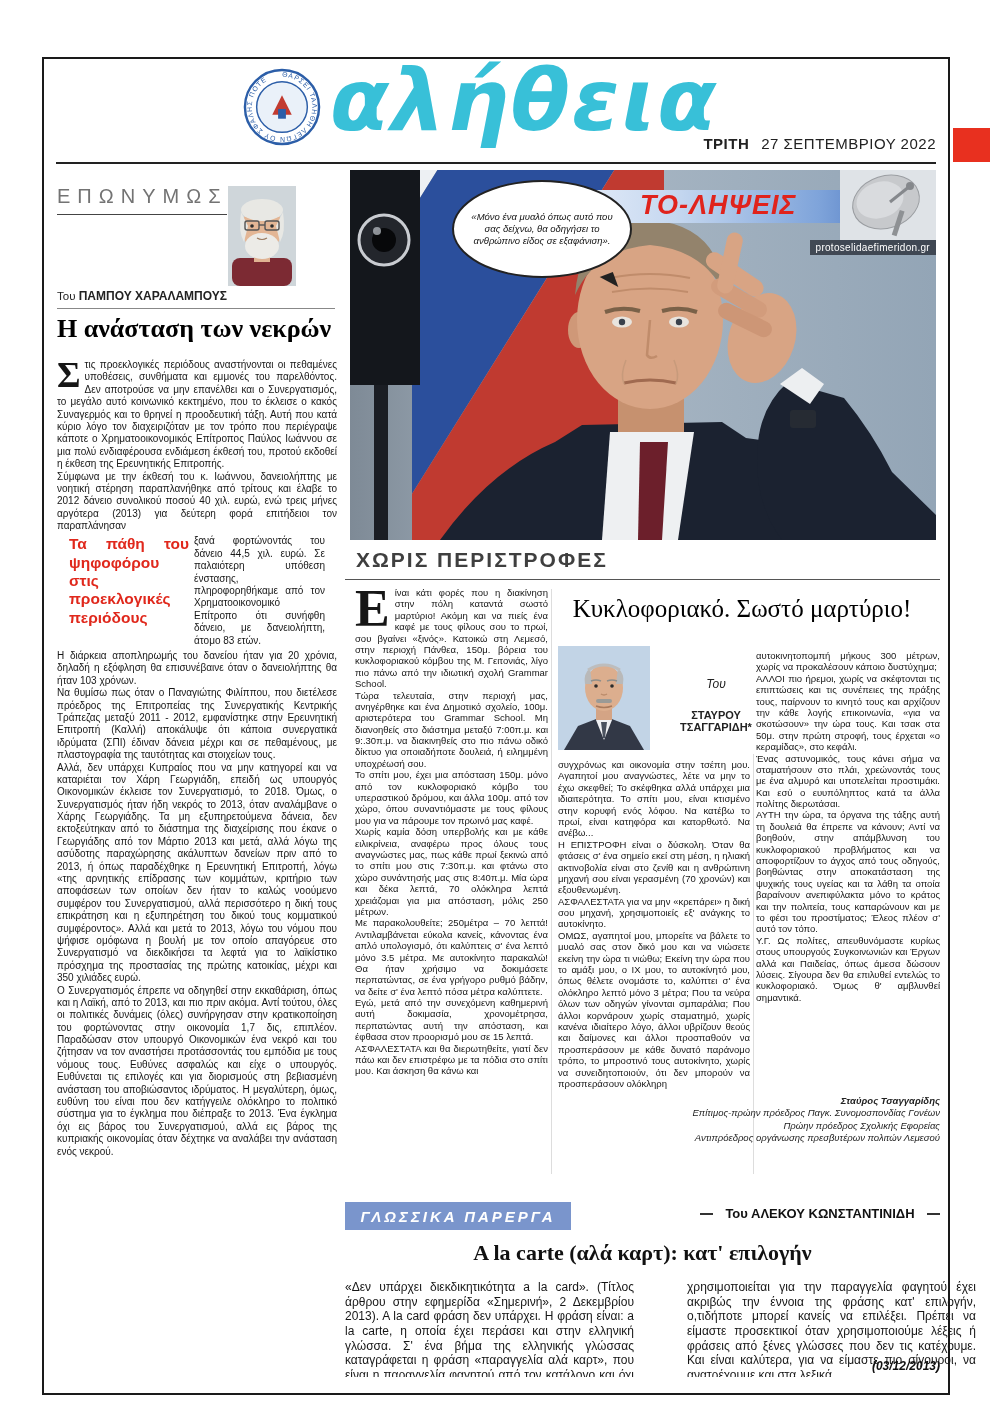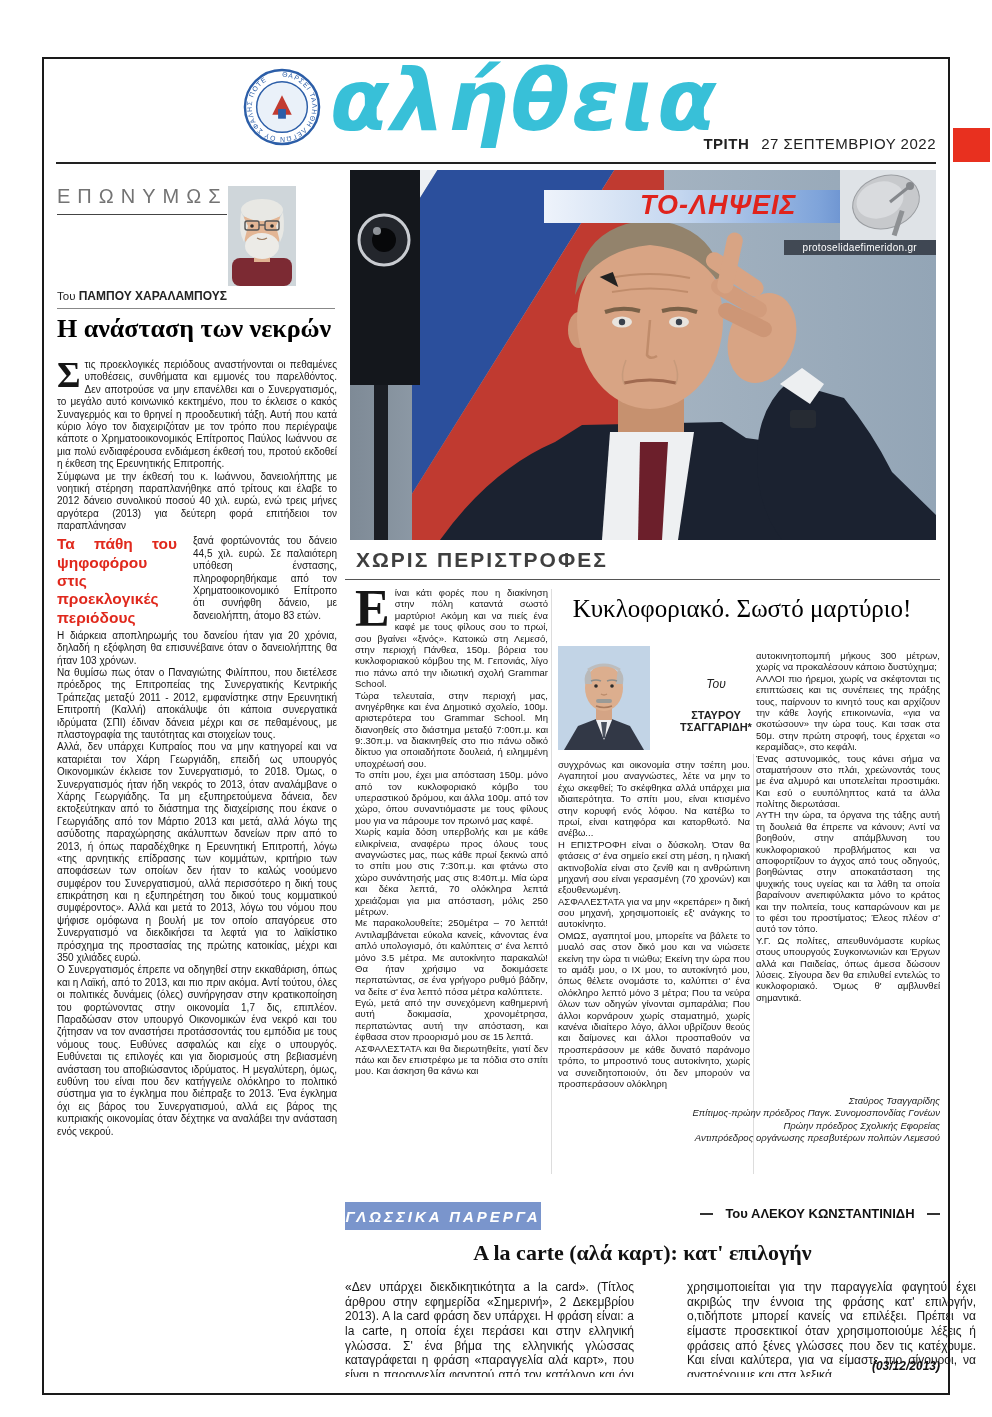--- a/index.html
+++ b/index.html
@@ -24,60 +24,60 @@
   .kicker-rule{position:absolute;left:13px;top:155px;width:170px;height:1px;background:#444;}
   .columnist-photo{position:absolute;left:184px;top:127px;width:68px;height:100px;overflow:hidden;}
   .op-byline{position:absolute;left:13px;top:230px;font-size:11.5px;color:#222;}
   .op-byline b{font-size:12px;}
   .op-rule{position:absolute;left:13px;top:249px;width:278px;height:1px;background:#888;}
   .op-title{position:absolute;left:13px;top:255px;width:282px;font-family:"Liberation Serif",serif;font-weight:bold;font-size:26px;color:#000;}
   .op-body{position:absolute;left:13px;top:300px;width:280px;height:1024px;overflow:hidden;
         font-size:10px;line-height:1.24;text-align:justify;color:#161616;}
   .preline{white-space:pre-line;}
   .dc{float:left;font:700 36px/0.9 "Liberation Serif",serif;padding-right:4px;}
-  .pq-row{display:flex;gap:16px;margin:3px 0;}
+  .pq-row{display:flex;gap:5px;margin:3px 12px;}
   .pull-quote{flex:none;width:120px;color:#e0281c;font-weight:700;font-size:15.5px;line-height:1.18;}
   .pq-side{flex:1;}
 
   
   .feature{position:absolute;left:306px;top:111px;width:586px;height:370px;overflow:hidden;background:#9aa8b6;}
   .photo-bar{position:absolute;left:194px;top:20px;width:392px;height:33px;
         background:linear-gradient(90deg,#eef3fb 0%,#c3d6ef 35%,#7fa4da 70%,#2f5cb0 100%);}
   .photo-bar-title{position:absolute;left:96px;top:0;font-style:italic;font-weight:800;font-size:27px;
         color:#e0231c;letter-spacing:1px;white-space:nowrap;}
   .bubble{position:absolute;left:102px;top:10px;width:180px;height:98px;background:#fff;border:2px solid #222;
         border-radius:50%;display:flex;align-items:center;justify-content:center;text-align:center;
         font-size:9.5px;font-style:italic;line-height:1.25;padding:10px 16px;box-sizing:border-box;z-index:5;}
   .bubble-tail{position:absolute;left:252px;top:104px;width:0;height:0;z-index:5;
         border-left:14px solid transparent;border-top:16px solid #222;transform:rotate(-20deg);}
   .dish-box{position:absolute;right:0;top:0;width:96px;height:70px;z-index:6;}
   .watermark{position:absolute;right:0;top:70px;z-index:6;background:rgba(40,45,55,.78);color:#fff;
-        font-size:10px;padding:2px 19px;letter-spacing:.3px;}
+        font-size:10px;padding:2px 6px;letter-spacing:.3px;}
 
   
   .sec-title{position:absolute;left:312px;top:489px;font-size:21px;font-weight:bold;color:#3f3f3f;letter-spacing:2px;}
   .sec-rule{position:absolute;left:301px;top:520px;width:595px;height:1px;background:#555;}
   .mid-title{position:absolute;left:500px;top:536px;width:396px;text-align:center;
         font-family:"Liberation Serif",serif;font-weight:normal;font-size:25px;color:#000;}
   .author-photo{position:absolute;left:514px;top:587px;width:92px;height:104px;overflow:hidden;}
   .author-byline{position:absolute;left:612px;top:618px;width:120px;text-align:center;font-size:12px;color:#222;}
   .author-byline .pfx{font-style:italic;}
   .author-byline .nm{font-weight:bold;white-space:pre-line;font-size:11px;margin-top:18px;}
   .mcol{position:absolute;overflow:hidden;font-size:9.5px;line-height:1.2;text-align:justify;color:#161616;}
   .mcol1{left:311px;top:528px;width:193px;height:600px;}
   .mcol2{left:514px;top:700px;width:192px;height:428px;}
   .mcol3{left:712px;top:591px;width:184px;height:440px;}
   .dc2{float:left;font:700 52px/0.84 "Liberation Serif",serif;padding-right:5px;}
   .vrule{position:absolute;width:1px;background:#ddd;}
   .signature{position:absolute;left:606px;top:1036px;width:290px;text-align:right;font-style:italic;font-size:9.5px;line-height:1.3;color:#222;}
-  .signature .sig-name{font-weight:normal;}
+  .signature .sig-name{font-weight:bold;}
   .sig-roles{white-space:pre-line;}
 
   
-  .lang-label{position:absolute;left:301px;top:1143px;width:196px;height:28px;background:#7a95cc;color:#fff;
+  .lang-label{position:absolute;left:301px;top:1143px;width:226px;height:28px;background:#7a95cc;color:#fff;
         display:flex;align-items:center;justify-content:center;font-weight:bold;font-style:italic;
         font-size:15px;letter-spacing:3px;}
   .lang-byline{position:absolute;left:656px;top:1147px;width:240px;display:flex;align-items:center;gap:12px;justify-content:flex-end;}
   .lang-byline .nm{font-weight:bold;font-size:13px;white-space:nowrap;}
   .rule-line{height:2px;background:#333;width:26px;}
   .lang-title{position:absolute;left:301px;top:1181px;width:595px;text-align:center;
         font-family:"Liberation Serif",serif;font-weight:bold;font-size:22px;}
   .lcol{position:absolute;top:1221px;width:289px;height:97px;overflow:hidden;font-size:12px;line-height:1.22;text-align:justify;color:#161616;}
   .lcol1{left:301px;}
   .lcol2{left:607px;margin-left:36px;}
@@ -212,20 +212,21 @@
         <rect x="352" y="96" width="66" height="17" rx="8.5" fill="#d8a484" transform="rotate(34 385 104)"></rect>
         <rect x="358" y="120" width="62" height="16" rx="8" fill="#d29c7c" transform="rotate(30 389 128)"></rect>
         <rect x="366" y="142" width="58" height="16" rx="8" fill="#cd9676" transform="rotate(26 395 150)"></rect>
         <rect x="372" y="62" width="16" height="62" rx="8" fill="#d8a484" transform="rotate(12 380 93)"></rect>
       </svg>
 
       <div class="photo-bar">
         <div class="photo-bar-title">ΤΟ-ΛΗΨΕΙΣ</div>
       </div>
 
+      <div class="bubble">«Μόνο ένα μυαλό όπως αυτό που σας δείχνω, θα οδηγήσει το ανθρώπινο είδος σε εξαφάνιση».</div>
       <div class="bubble-tail"></div>
 
       <div class="dish-box">
         <svg viewBox="0 0 96 70" width="96" height="70">
           <rect width="96" height="70" fill="#dfe3e7"></rect>
           <ellipse cx="46" cy="32" rx="34" ry="26" fill="#c7c9cc" stroke="#9a9da1" transform="rotate(-18 46 32)"></ellipse>
           <ellipse cx="40" cy="30" rx="24" ry="18" fill="#d9dbde" transform="rotate(-18 40 30)"></ellipse>
           <rect x="56" y="40" width="5" height="26" fill="#8e9194" transform="rotate(18 58 52)"></rect>
           <circle cx="70" cy="16" r="4" fill="#85888c"></circle>
           <line x1="70" y1="16" x2="50" y2="32" stroke="#85888c" stroke-width="3"></line>

